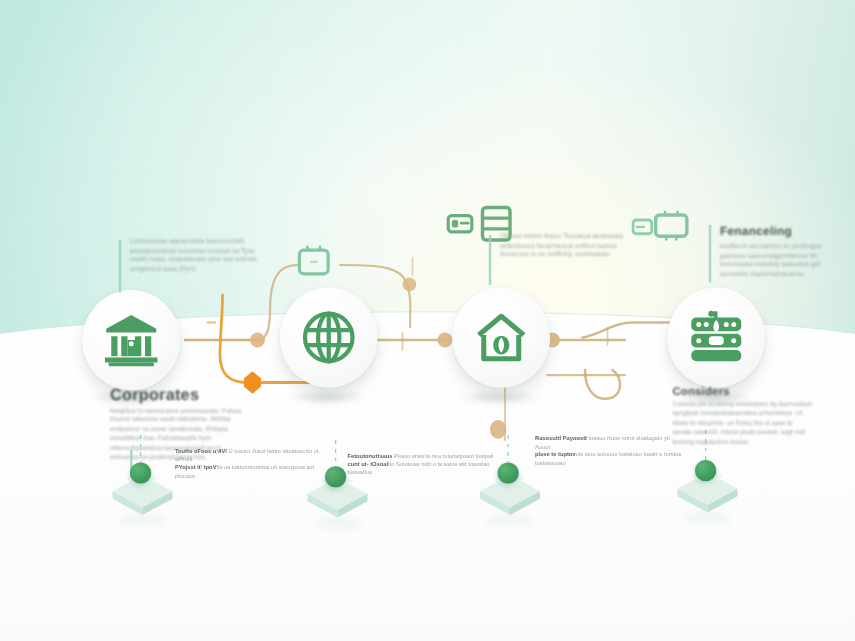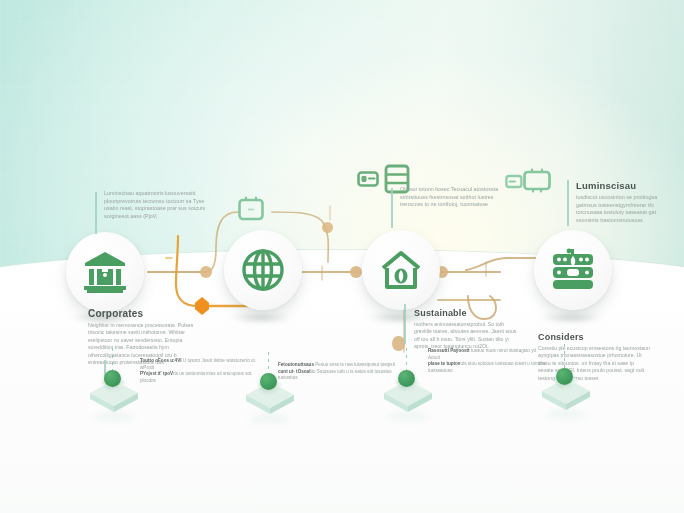--- a/index.html
+++ b/index.html
@@ -245,38 +245,33 @@
     <div class="tbody" style="font-size:5.4px;">Luminscisau aquatrostris lusouversaitt plouriprevotruts tecnonsu toctourr sa Tyse usatin reast, stoprastoase prar sus sotcuts sorginesot aass (PjoV,</div>
   </div>
 
   <div class="tblock" style="left:400px;top:186px;width:106px;">
     <div class="tbar" style="left:-9px;top:2px;height:40px;"></div>
     <div class="tbody" style="font-size:5.4px;">Oltosur totonn ltosec Tecuacul atostossta stritrsttuues fsestrnsosat sotthot lustres trenscoss to ne tortifotoj, tuomsatuse</div>
   </div>
 
   <div class="tblock" style="left:576px;top:180px;width:100px;">
     <div class="tbar" style="left:-9px;top:0px;height:46px;"></div>
-    <div class="thead" style="font-size:9.5px;margin-bottom:3px;">Luminscisau</div>
+    <div class="thead" style="font-size:9.5px;margin-bottom:3px;">Fenanceling</div>
     <div class="tbody" style="font-size:5.4px;">tusdiscot uscostnton se prottiogsa gatrnsus tusteenstgyrnhtrerar thi torcnusasa tostuluty saseasat gat ssonstnts trastomstrutusoss</div>
   </div>
 
   <div class="tblock" style="left:88px;top:308px;width:110px;">
-    <div class="thead" style="font-size:10px;margin-bottom:3px;">Corporates</div>
+    <div class="thead" style="font-size:13px;margin-bottom:3px;">Corporates</div>
     <div class="tbody" style="font-size:5.2px;">Neighbor in memorance processorate. Pulses trisonic takesime saviti mithotome. Whittar erelipstoor nu saver sendenosto. Entopia soreddition tras. Fatrodosastis hym othercolligastance luceresatoupil uru b entreamucso proteinstastura tras.</div>
     <div class="tbar" style="left:16px;top:52px;height:22px;"></div>
   </div>
 
 
-  <div class="tblock" style="left:414px;top:308px;width:104px;">
-    <div class="tbar" style="left:-10px;top:-4px;height:40px;"></div>
-    <div class="thead" style="font-size:9px;margin-bottom:3px;">Sustainable</div>
-    <div class="tbody" style="font-size:5.2px;">mothers animoassatonstprobul. So toth gravitlie tsares, aboutes aesmes. Jaent sous off tou all b tosto. Toirs yfilt. Sustan tilto yi aprots. treor tosangtuncu rut2Ot.</div>
-  </div>
-
-  <div class="tblock" style="left:538px;top:308px;width:112px;margin-top:24px;">
+
+  <div class="tblock" style="left:538px;top:308px;width:112px;">
     <div class="thead" style="font-size:9px;margin-bottom:3px;">Considers</div>
     <div class="tbody" style="font-size:5.2px;">Corsstiu ple ecustcup emsestons rig laurnostaun ayngtpas tromasstrasasostue prhontoture. Ut shatu te sitountos. un frotay tha st sase tp senate sasecGl. Intens poulo pousst. sagt nult testong supplactrso tosser.</div>
   </div>
 
   <div class="tblock" style="left:140px;top:358px;width:120px;">
     <div class="tmini" style="font-size:4.6px;">
       <b>Toutto oFoos u:4Vl</b><span> U tusoro Jusot tisttre wtostuzerto ut.  wProtit</span>
     </div>
     <div class="tmini" style="font-size:4.6px;">
       <b>PYojsst it' tpoV</b><span>tts us tostonntonntus uit srscupous sot. plocdos</span>

